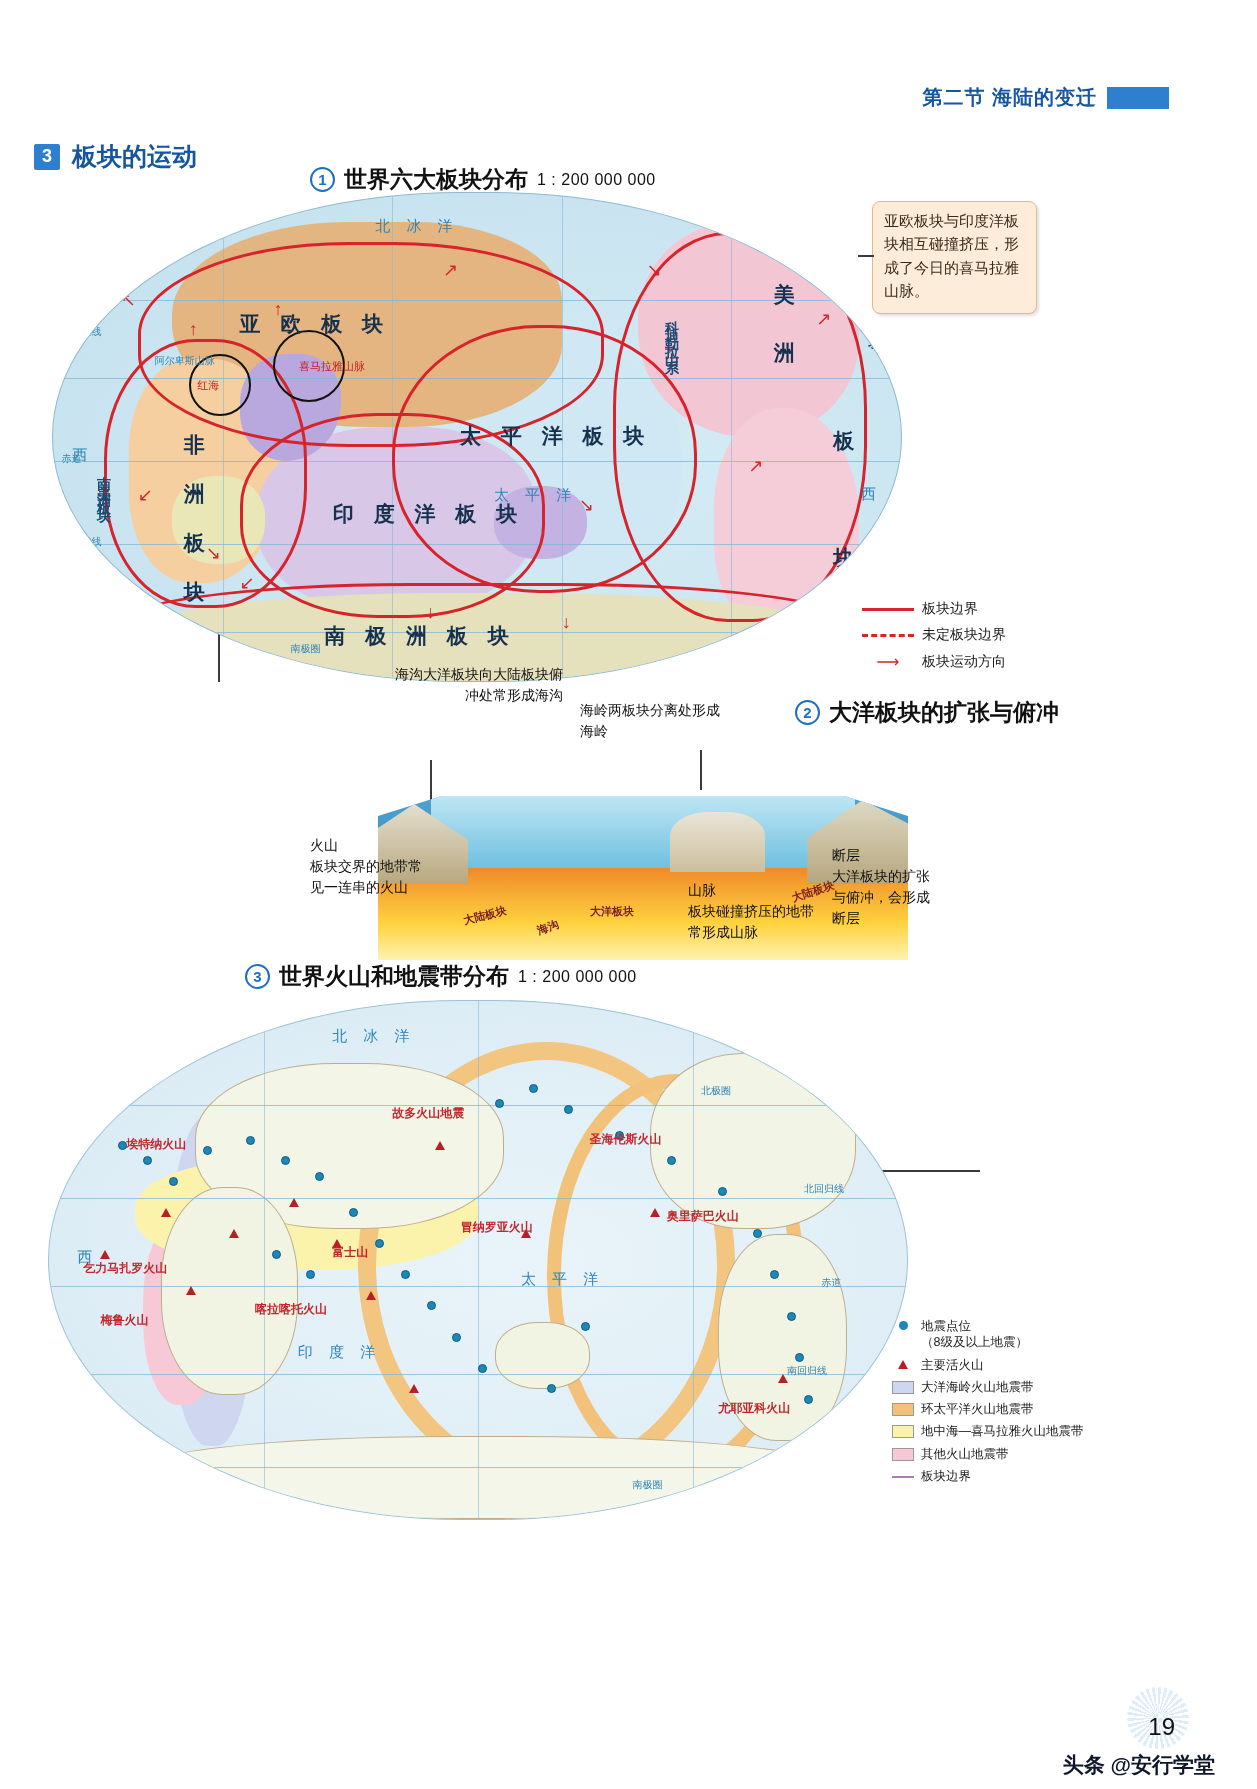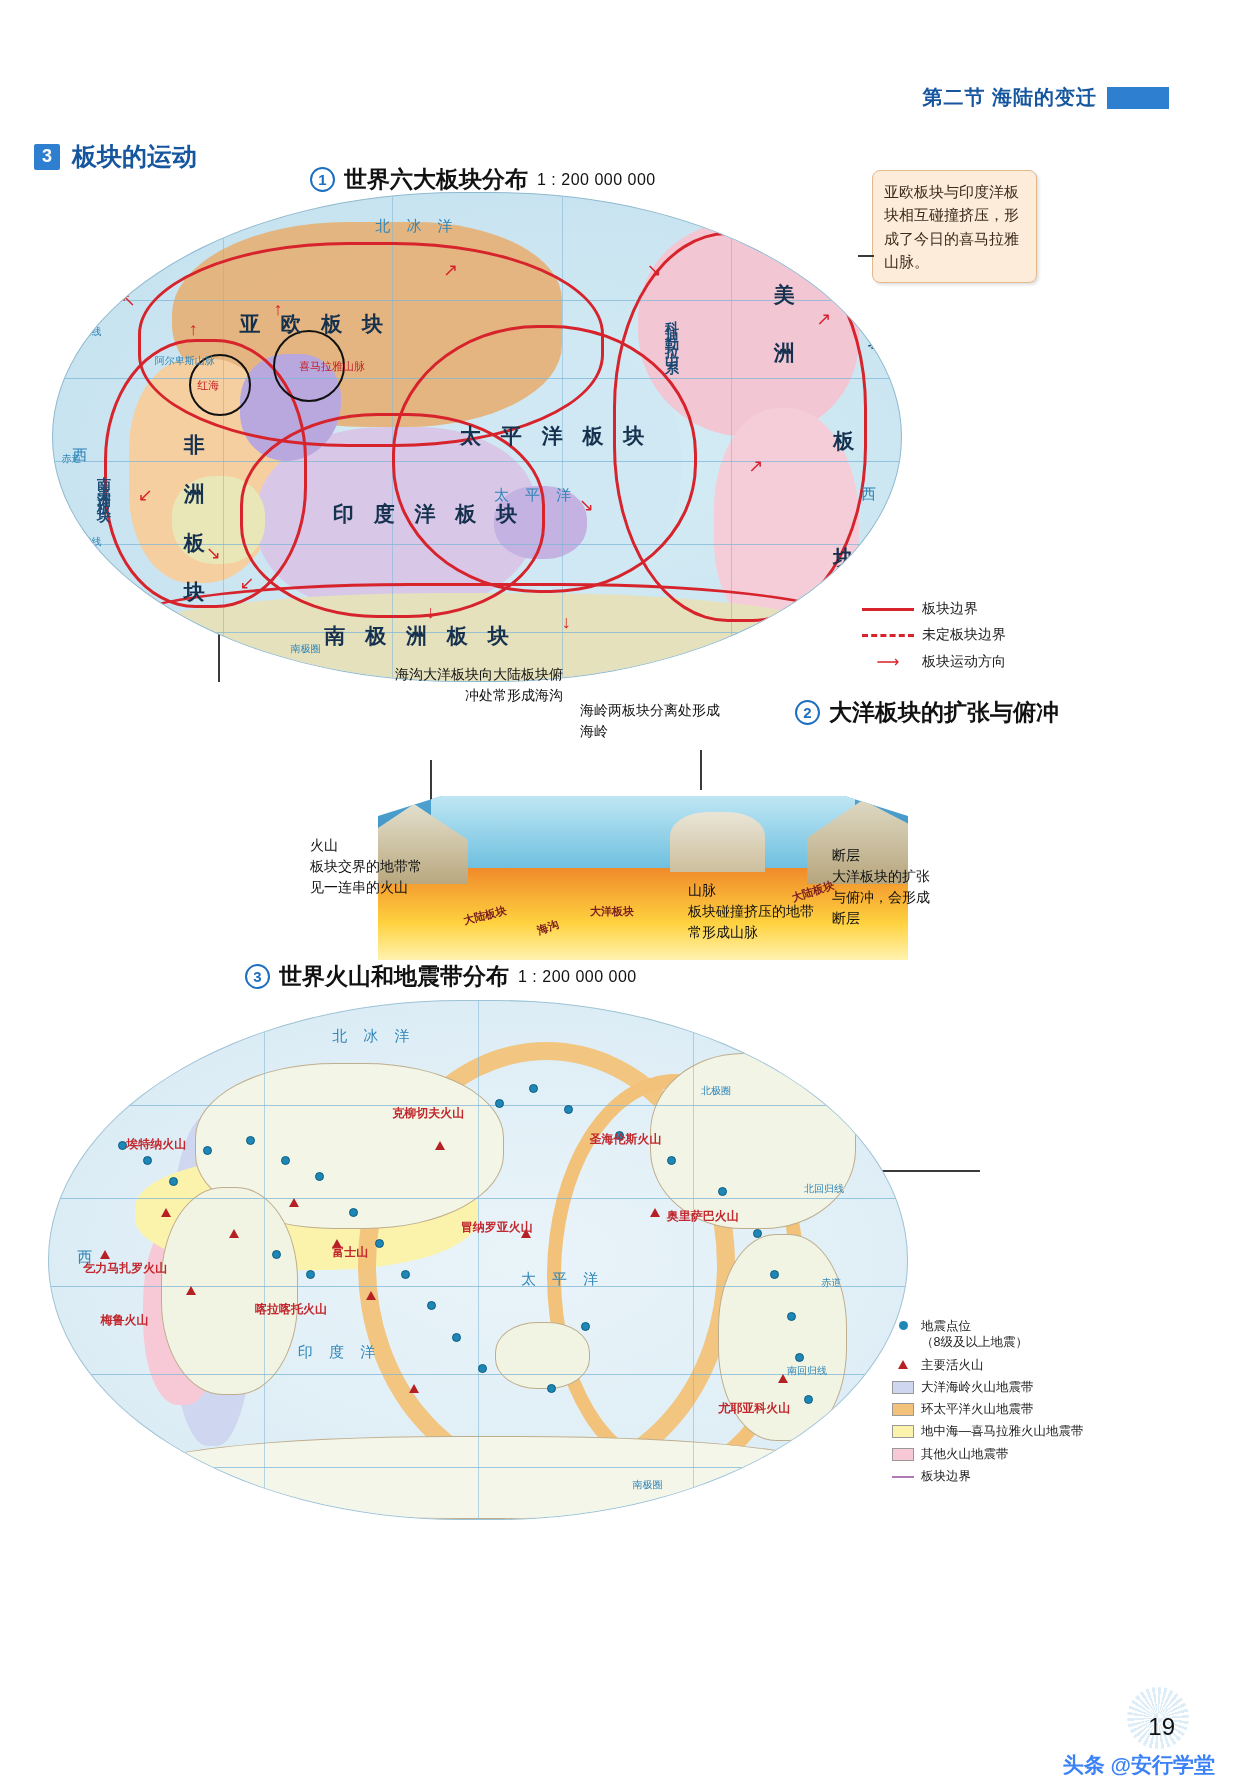--- a/index.html
+++ b/index.html
@@ -60,21 +60,22 @@
   .callout {
     position:absolute;
     background:#fdecd9;
     border:1px solid #e3b98c;
     border-radius:8px;
     padding:9px 11px;
     font-size:15px;
     line-height:1.55;
     color:#3a2a1a;
     box-shadow:2px 2px 3px rgba(0,0,0,.12);
-    font-family:Liberation Sans, sans-serif;
+    font-family:Liberation Mono, monospace;
+    margin-top:31px;
   }
   #callout1 { left:872px; top:170px; width:165px; }
   #callout2 { left:62px;  top:682px; width:180px; }
   #callout3 { left:980px; top:1030px; width:155px; background:#fdecd9;}
 
   .leader { position:absolute; background:#3a3a3a; }
 
   
   .map1 {
     position:absolute; left:52px; top:192px; width:850px; height:490px;
@@ -265,21 +266,21 @@
   }
   .page-num-deco {
     position:absolute; right:68px; bottom:40px; width:62px; height:62px;
     border-radius:50%;
     background:repeating-conic-gradient(#cfe6f5 0 6deg, #ffffff 6deg 12deg);
     opacity:.7; z-index:-1;
   }
   .watermark {
     position:absolute; right:42px; bottom:10px;
     display:flex; align-items:center; gap:7px;
-    font-size:21px; color:#3b82f6; font-weight:bold;
+    font-size:21px; color:#0f172a; font-weight:bold;
   }
 </style>
 </head>
 <body>
 
 <div class="page">
 
   <div class="header">
     <div class="header-title">第二节 海陆的变迁</div>
     <div class="header-bar"></div>
@@ -506,21 +507,21 @@
       <div class="volc" style="left:21%; top:44%;"></div>
       <div class="volc" style="left:28%; top:38%;"></div>
       <div class="volc" style="left:33%; top:46%;"></div>
       <div class="volc" style="left:37%; top:56%;"></div>
       <div class="volc" style="left:45%; top:27%;"></div>
       <div class="volc" style="left:55%; top:44%;"></div>
       <div class="volc" style="left:70%; top:40%;"></div>
       <div class="volc" style="left:85%; top:72%;"></div>
       <div class="volc" style="left:42%; top:74%;"></div>
 
-      <div class="vlabel" style="left:40%; top:20%;">克柳切夫火山</div>
+      <div class="vlabel" style="left:40%; top:20%;">故多火山地震</div>
       <div class="vlabel" style="left:63%; top:25%;font-family:Liberation Mono, monospace;">圣海伦斯火山</div>
       <div class="vlabel" style="left:9%;  top:26%;">埃特纳火山</div>
       <div class="vlabel" style="left:48%; top:42%;">冒纳罗亚火山</div>
       <div class="vlabel" style="left:72%; top:40%;">奥里萨巴火山</div>
       <div class="vlabel" style="left:4%;  top:50%;">乞力马扎罗火山</div>
       <div class="vlabel" style="left:24%; top:58%;">喀拉喀托火山</div>
       <div class="vlabel" style="left:33%; top:47%;">富士山</div>
       <div class="vlabel" style="left:6%;  top:60%;">梅鲁火山</div>
       <div class="vlabel" style="left:78%; top:77%;">尤耶亚科火山</div>
     </div>

